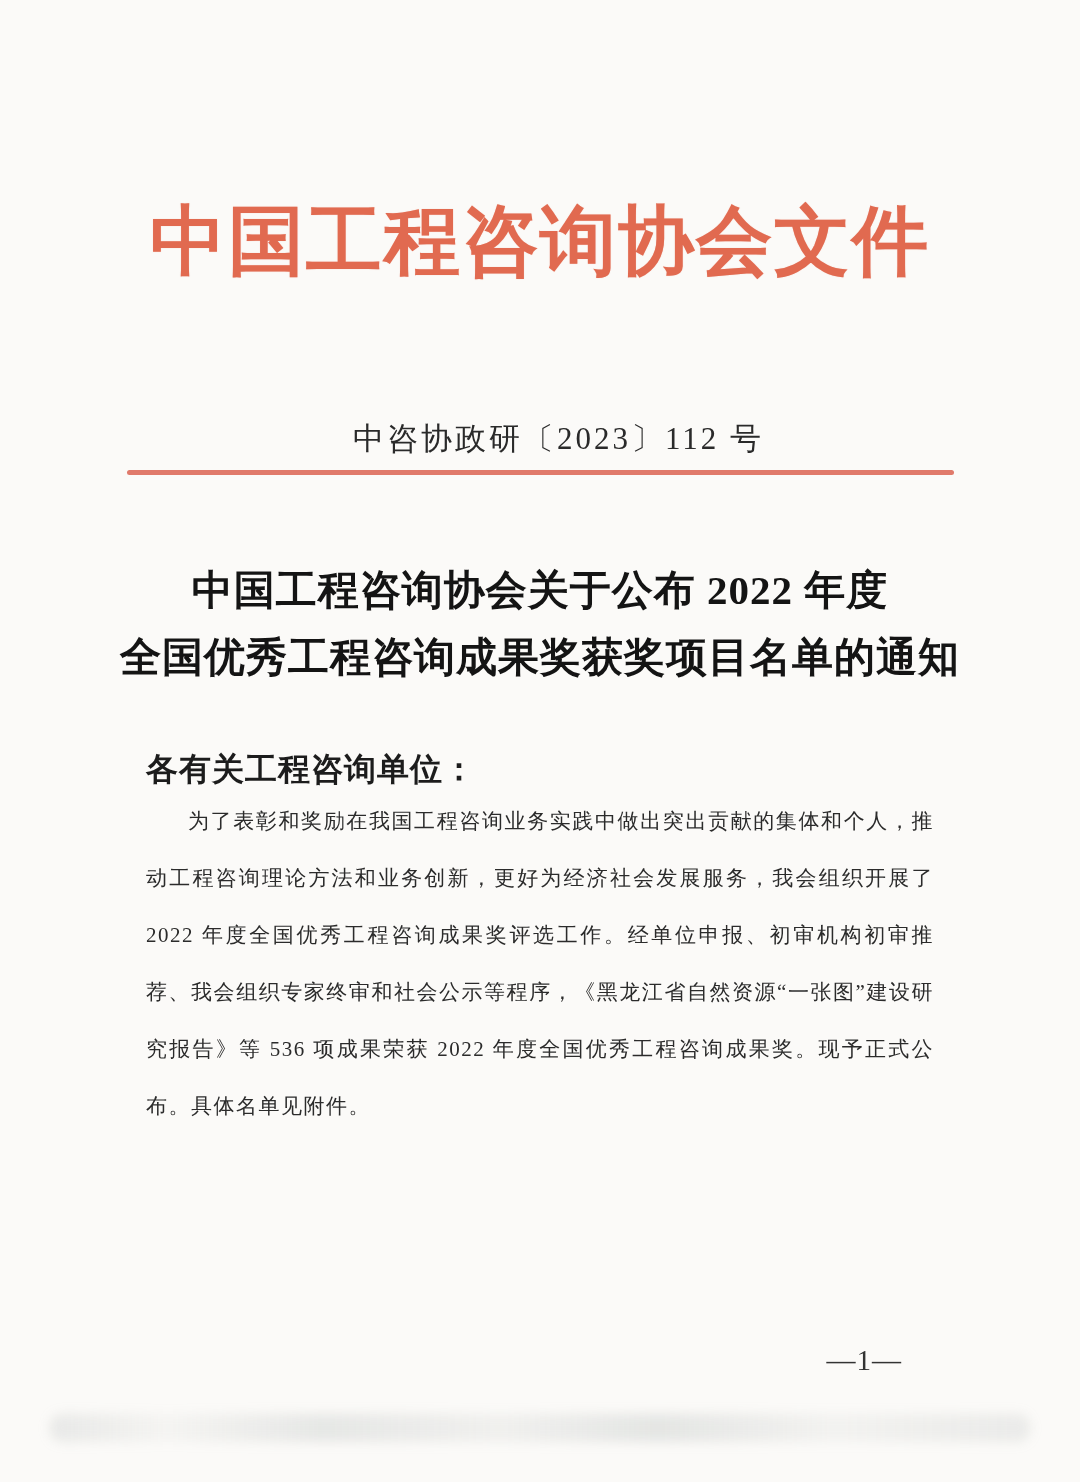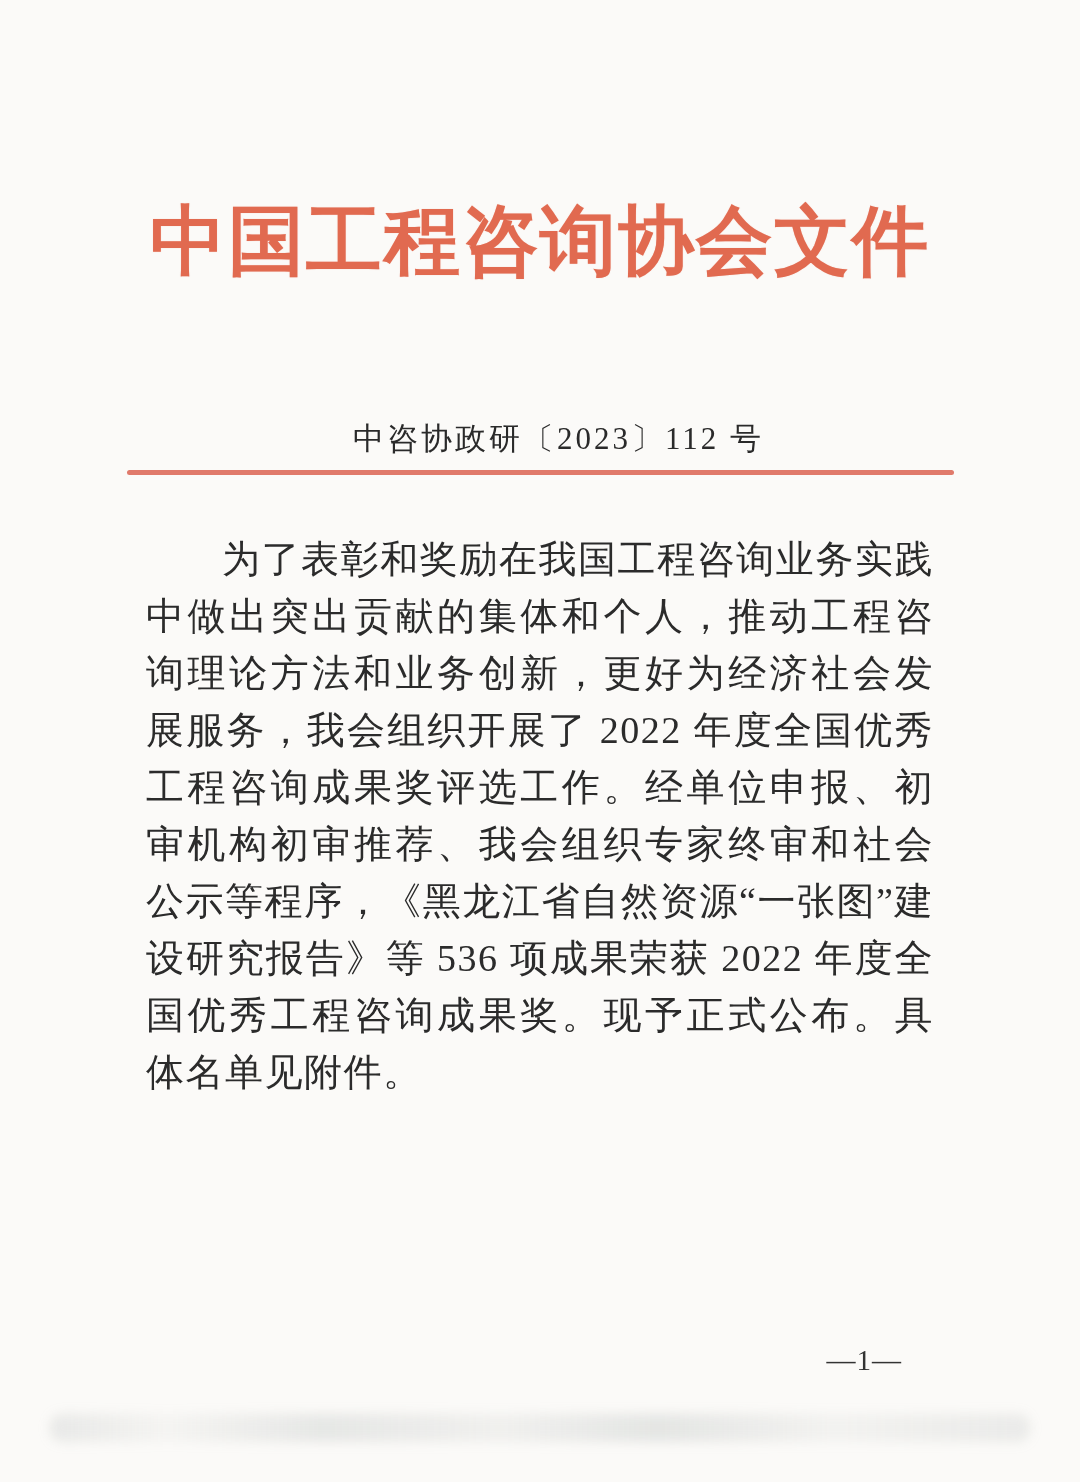--- a/index.html
+++ b/index.html
@@ -65,21 +65,21 @@
   }
   .salutation {
     font-size: 32px;
     font-weight: bold;
     line-height: 44px;
     letter-spacing: 1px;
     color: #1c1c1c;
   }
   .para {
     margin: 2px 0 0 0;
-    font-size: 38px;
+    font-size: 21px;
     line-height: 57px;
     letter-spacing: 1.5px;
     text-align: justify;
     text-indent: 2em;
     color: #2b2b2b;
   }
   
   .page-number {
     position: absolute;
     top: 1344px;
@@ -112,22 +112,27 @@
 <body>
 
 <div class="page">
 
   <div class="header-title">中国工程咨询协会文件</div>
 
   <div class="doc-number">中咨协政研〔2023〕112 号</div>
 
   <div class="red-line"></div>
 
+  <div class="doc-title">
+    <div>中国工程咨询协会关于公布 2022 年度</div>
+    <div>全国优秀工程咨询成果奖获奖项目名单的通知</div>
+  </div>
 
   <div class="body-block">
+    <div class="salutation">各有关工程咨询单位：</div>
 
     <p class="para">为了表彰和奖励在我国工程咨询业务实践中做出突出贡献的集体和个人，推动工程咨询理论方法和业务创新，更好为经济社会发展服务，我会组织开展了 2022 年度全国优秀工程咨询成果奖评选工作。经单位申报、初审机构初审推荐、我会组织专家终审和社会公示等程序，《黑龙江省自然资源“一张图”建设研究报告》等 536 项成果荣获 2022 年度全国优秀工程咨询成果奖。现予正式公布。具体名单见附件。</p>
 
   </div>
 
   <div class="page-number">—1—</div>
 
   <div class="bottom-smudge"></div>
 
 </div>

